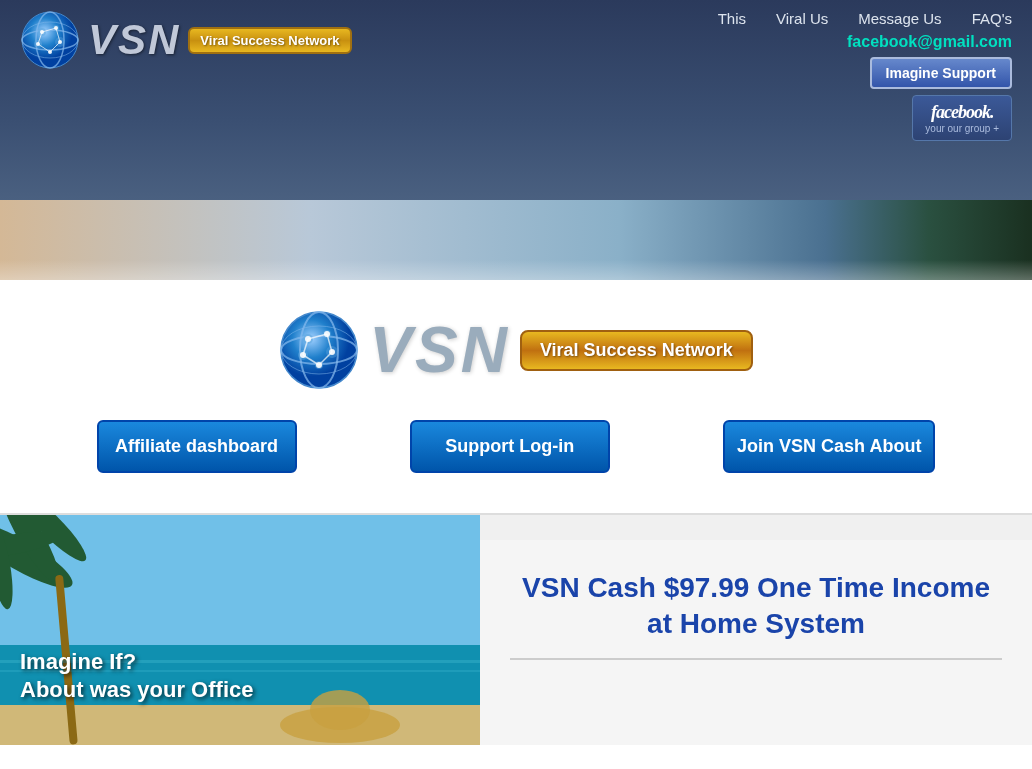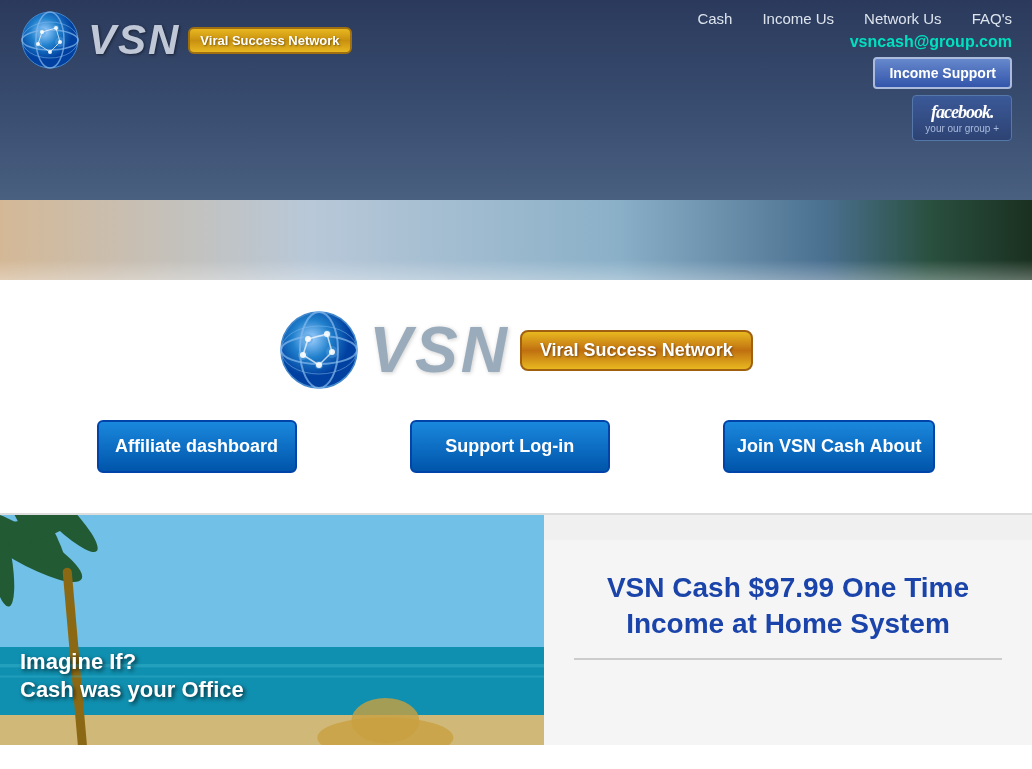--- a/index.html
+++ b/index.html
@@ -179,21 +179,21 @@
     }
 
     
     .lower-section {
       display: flex;
       background: #f0f0f0;
       border-top: 2px solid #ddd;
       min-height: 230px;
     }
     .lower-image {
-      width: 544px;
+      width: 480px;
       min-height: 230px;
       background: linear-gradient(135deg, #1a6030 0%, #2a8050 10%, #40a0a0 30%, #20a0d0 60%, #10b0e0 80%, #05c0f0 100%);
       position: relative;
       overflow: hidden;
       flex-shrink: 0;
     }
     .lower-image-overlay {
       position: absolute;
       bottom: 40px;
       left: 20px;
@@ -271,27 +271,27 @@
         <line x1="22" y1="22" x2="18" y2="34" stroke="#fff" stroke-width="1" opacity="0.7"></line>
         <line x1="18" y1="34" x2="30" y2="42" stroke="#fff" stroke-width="1" opacity="0.7"></line>
         <line x1="40" y1="32" x2="30" y2="42" stroke="#fff" stroke-width="1" opacity="0.7"></line>
       </svg>
       <span class="logo-vsn-text">VSN</span>
       <span class="logo-badge">Viral Success Network</span>
     </div>
 
     <div class="nav-area">
       <div class="nav-links">
-        <a href="#">Cash</a>
-        <a href="#">Income Us</a>
-        <a href="#">Network Us</a>
+        <a href="#">This</a>
+        <a href="#">Viral Us</a>
+        <a href="#">Message Us</a>
         <a href="#">FAQ's</a>
       </div>
-      <a href="mailto:vsncash@gmail.com" class="email-link">vsncash@group.com</a>
-      <button class="message-support-btn">Income Support</button>
+      <a href="mailto:vsncash@gmail.com" class="email-link">facebook@gmail.com</a>
+      <button class="message-support-btn">Imagine Support</button>
       <div class="facebook-badge">
         <span class="facebook-text">facebook.</span>
         <span class="facebook-sub">your our group +</span>
       </div>
     </div>
   </div>
 </div>
 
 <div class="banner"></div>
 
@@ -361,21 +361,21 @@
       <rect x="55" y="60" width="8" height="170" fill="#8B6914" rx="4" transform="rotate(-5,59,60)"></rect>
 
       <rect x="0" y="145" width="480" height="3" fill="#40b8d0" opacity="0.4"></rect>
       <rect x="0" y="155" width="480" height="2" fill="#40b8d0" opacity="0.3"></rect>
 
       <ellipse cx="340" cy="210" rx="60" ry="18" fill="#c8a040" opacity="0.8"></ellipse>
       <ellipse cx="340" cy="195" rx="30" ry="20" fill="#c8a040" opacity="0.8"></ellipse>
     </svg>
     <div class="lower-image-overlay">
       <div>Imagine If?</div>
-      <div>Cash was your Office</div>
+      <div>About was your Office</div>
     </div>
   </div>
 
   <div class="lower-text">
     <h2 class="lower-heading">VSN Cash $97.99 One Time Income at Home System</h2>
     <hr class="lower-divider">
   </div>
 </div>
 
 </body></html>

